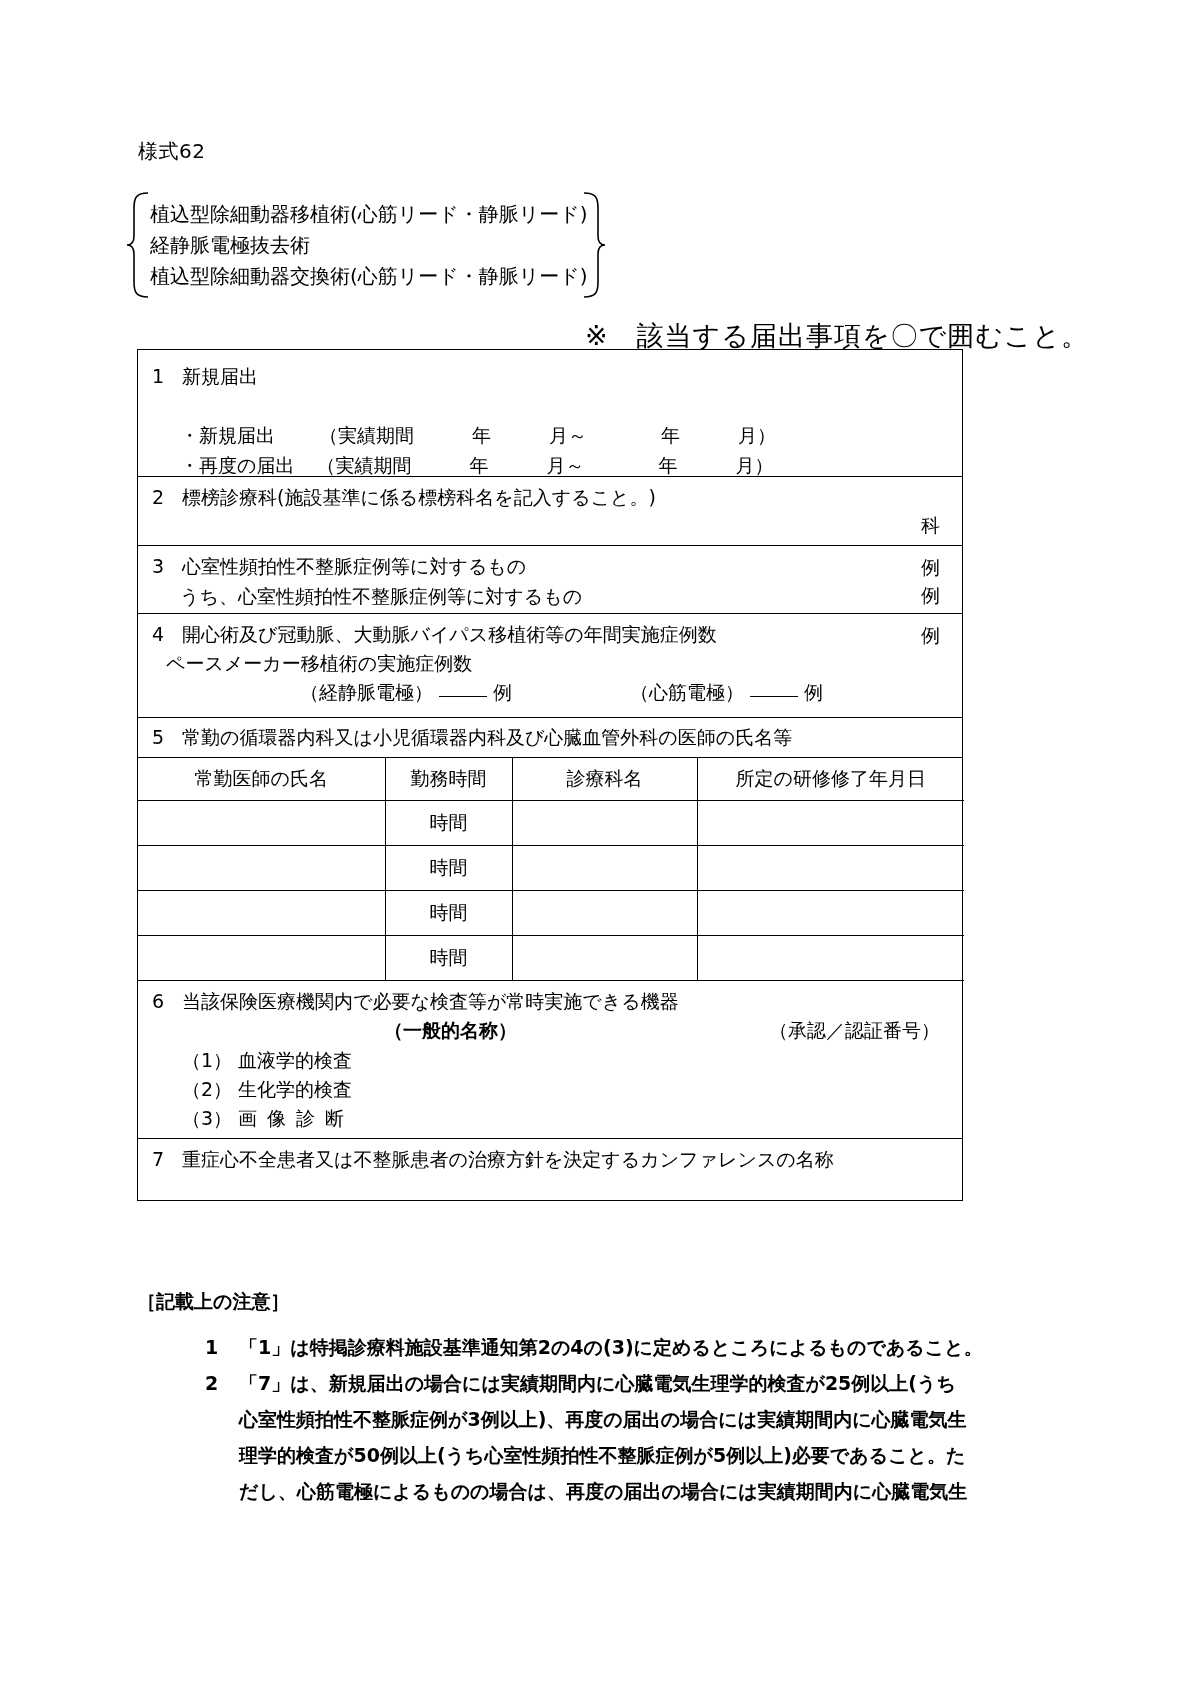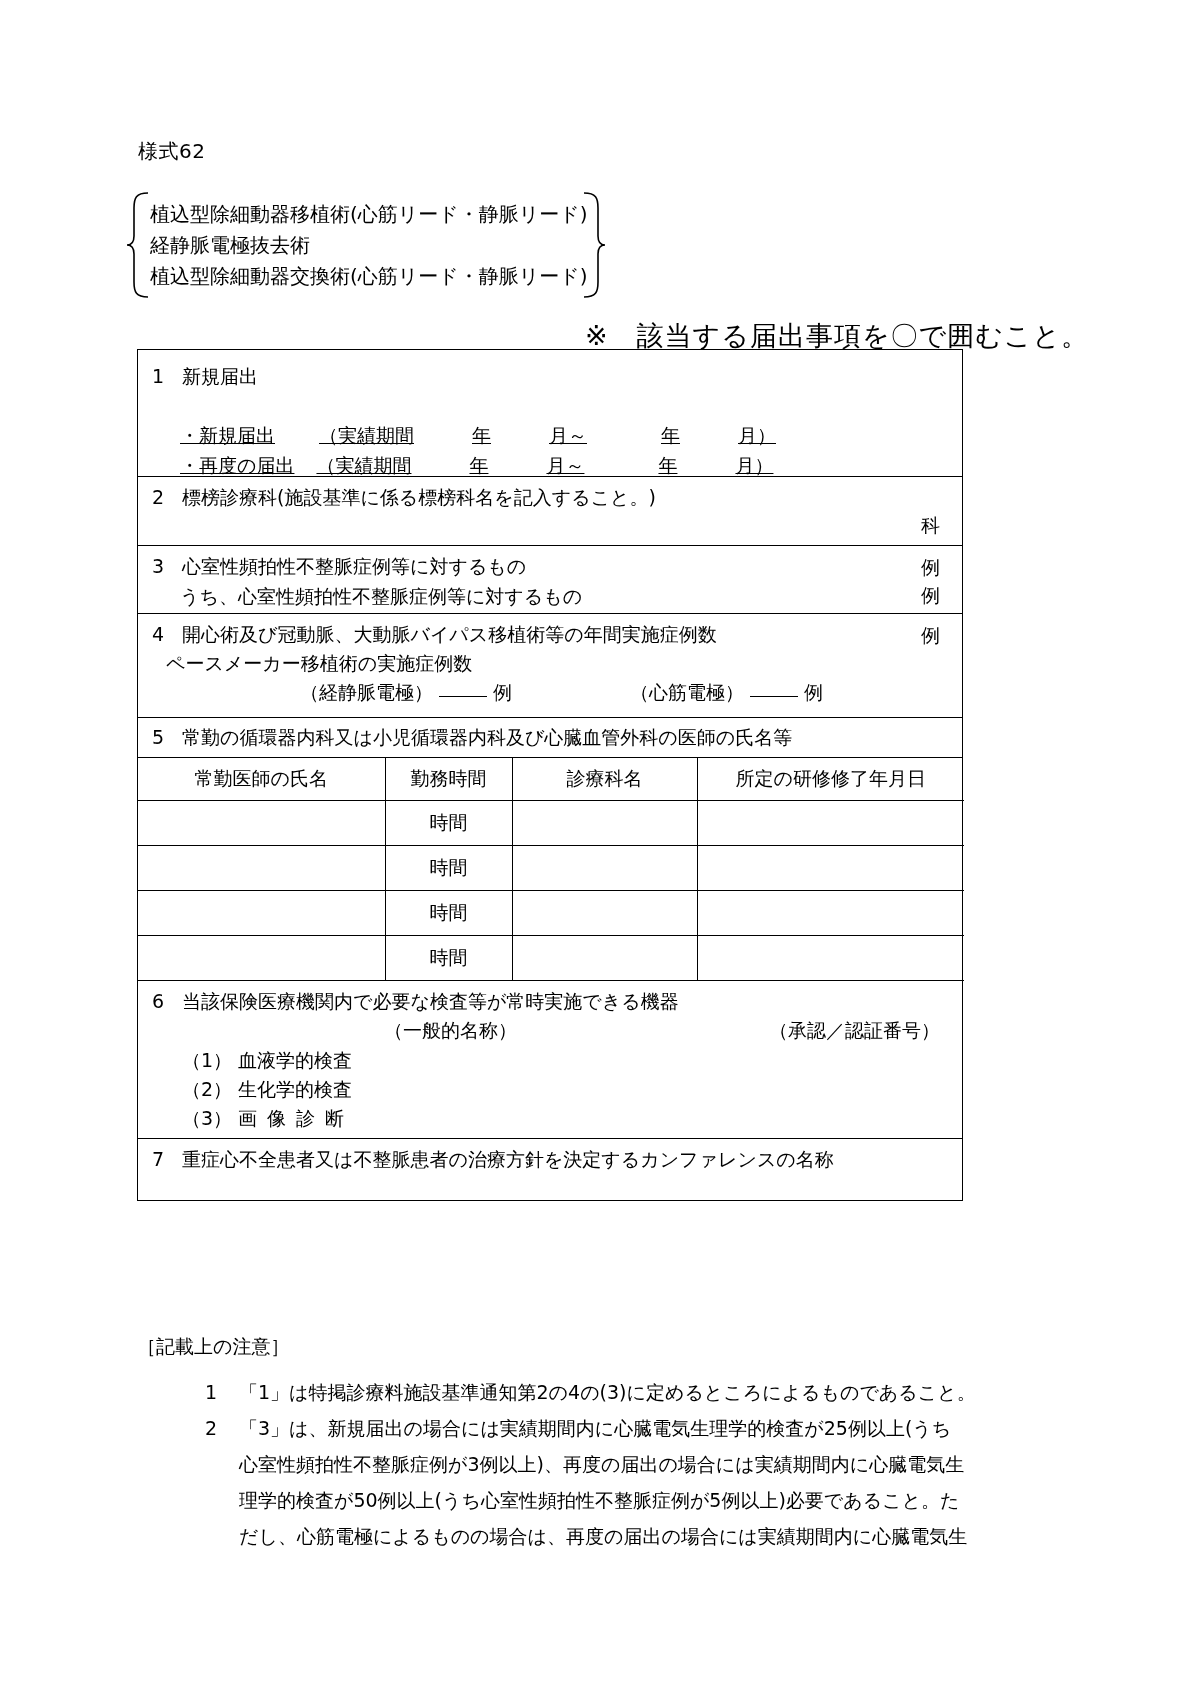--- a/index.html
+++ b/index.html
@@ -68,21 +68,21 @@
   }
   .sec-inner { padding: 8px 10px 8px 14px; }
 
   .sec-title { white-space: nowrap; }
   .numlabel { display:inline-block; width: 30px; }
 
   
   .s1 { height: 127px; }
   .s1 .sec-title { margin-top: 6px; }
   .s1 .opt-list { margin-top: 30px; }
-  .opt-row { white-space: nowrap; padding-left: 28px; line-height: 30px; text-decoration: underline; }
+  .opt-row { white-space: nowrap; padding-left: 28px; line-height: 30px; }
   .sp-3 { display:inline-block; width: 22px; }
   .sp-5 { display:inline-block; width: 44px; }
   .sp-6 { display:inline-block; width: 58px; }
   .sp-8 { display:inline-block; width: 74px; }
 
   
   .s2 { height: 69px; }
   .unit-right {
     position: absolute;
     right: 22px;
@@ -130,36 +130,37 @@
   .col-a { width: 247px; }
   .col-b { width: 127px; }
   .col-c { width: 185px; }
   .col-d { width: 267px; }
   .hour-cell { text-align: right; padding-right: 22px; }
 
   
   .s6 { height: 158px; }
   .s6 .sec-inner { padding-top: 8px; }
   .s6 .subhead { position: relative; height: 28px; margin-top: 3px; }
-  .s6 .generic-name { position: absolute; left: 232px; white-space: nowrap; }
+  .s6 .generic-name { position: absolute; left: 232px; white-space: nowrap; font-weight: bold; }
   .s6 .approval-no { position: absolute; right: 12px; white-space: nowrap; }
   .s6 .eq-item { padding-left: 30px; line-height: 29px; white-space: nowrap; }
   .eq-num { display:inline-block; width: 56px; }
   .spaced { letter-spacing: 10px; }
 
   
   .s7 { height: 62px; }
   .s7 .sec-inner { padding-top: 8px; }
 
   
   .notes {
     position: absolute;
-    left: 137px; top: 1334px;
+    left: 137px; top: 1289px;
     width: 1044px;
     font-size: 19px;
+    font-weight: bold;
   }
   .notes-title { white-space: nowrap; margin-bottom: 14px; }
   .note { position: relative; white-space: nowrap; line-height: 36px; }
   .note-num { display:inline-block; width: 34px; text-align: left; }
   .note-indent { padding-left: 68px; }
   .note-body { display:inline-block; }
 </style>
 </head>
 <body>
 
@@ -281,19 +282,19 @@
       </div>
     </div>
 
   </div>
 
   <div class="notes">
     <div class="notes-title">［記載上の注意］</div>
 
     <div class="note"><span class="note-indent"></span><span class="note-num">1</span><span class="note-body">「1」は特掲診療料施設基準通知第2の4の(3)に定めるところによるものであること。</span></div>
 
-    <div class="note"><span class="note-indent"></span><span class="note-num">2</span><span class="note-body">「3」は、新規届出の場合には実績期間内に心臓電気生理学的検査が25例以上(うち</span></div>
+    <div class="note"><span class="note-indent"></span><span class="note-num">2</span><span class="note-body">「7」は、新規届出の場合には実績期間内に心臓電気生理学的検査が25例以上(うち</span></div>
     <div class="note"><span class="note-indent"></span><span class="note-num"></span><span class="note-body">心室性頻拍性不整脈症例が3例以上)、再度の届出の場合には実績期間内に心臓電気生</span></div>
     <div class="note"><span class="note-indent"></span><span class="note-num"></span><span class="note-body">理学的検査が50例以上(うち心室性頻拍性不整脈症例が5例以上)必要であること。た</span></div>
     <div class="note"><span class="note-indent"></span><span class="note-num"></span><span class="note-body">だし、心筋電極によるものの場合は、再度の届出の場合には実績期間内に心臓電気生</span></div>
   </div>
 
 </div>
 
 </body></html>

